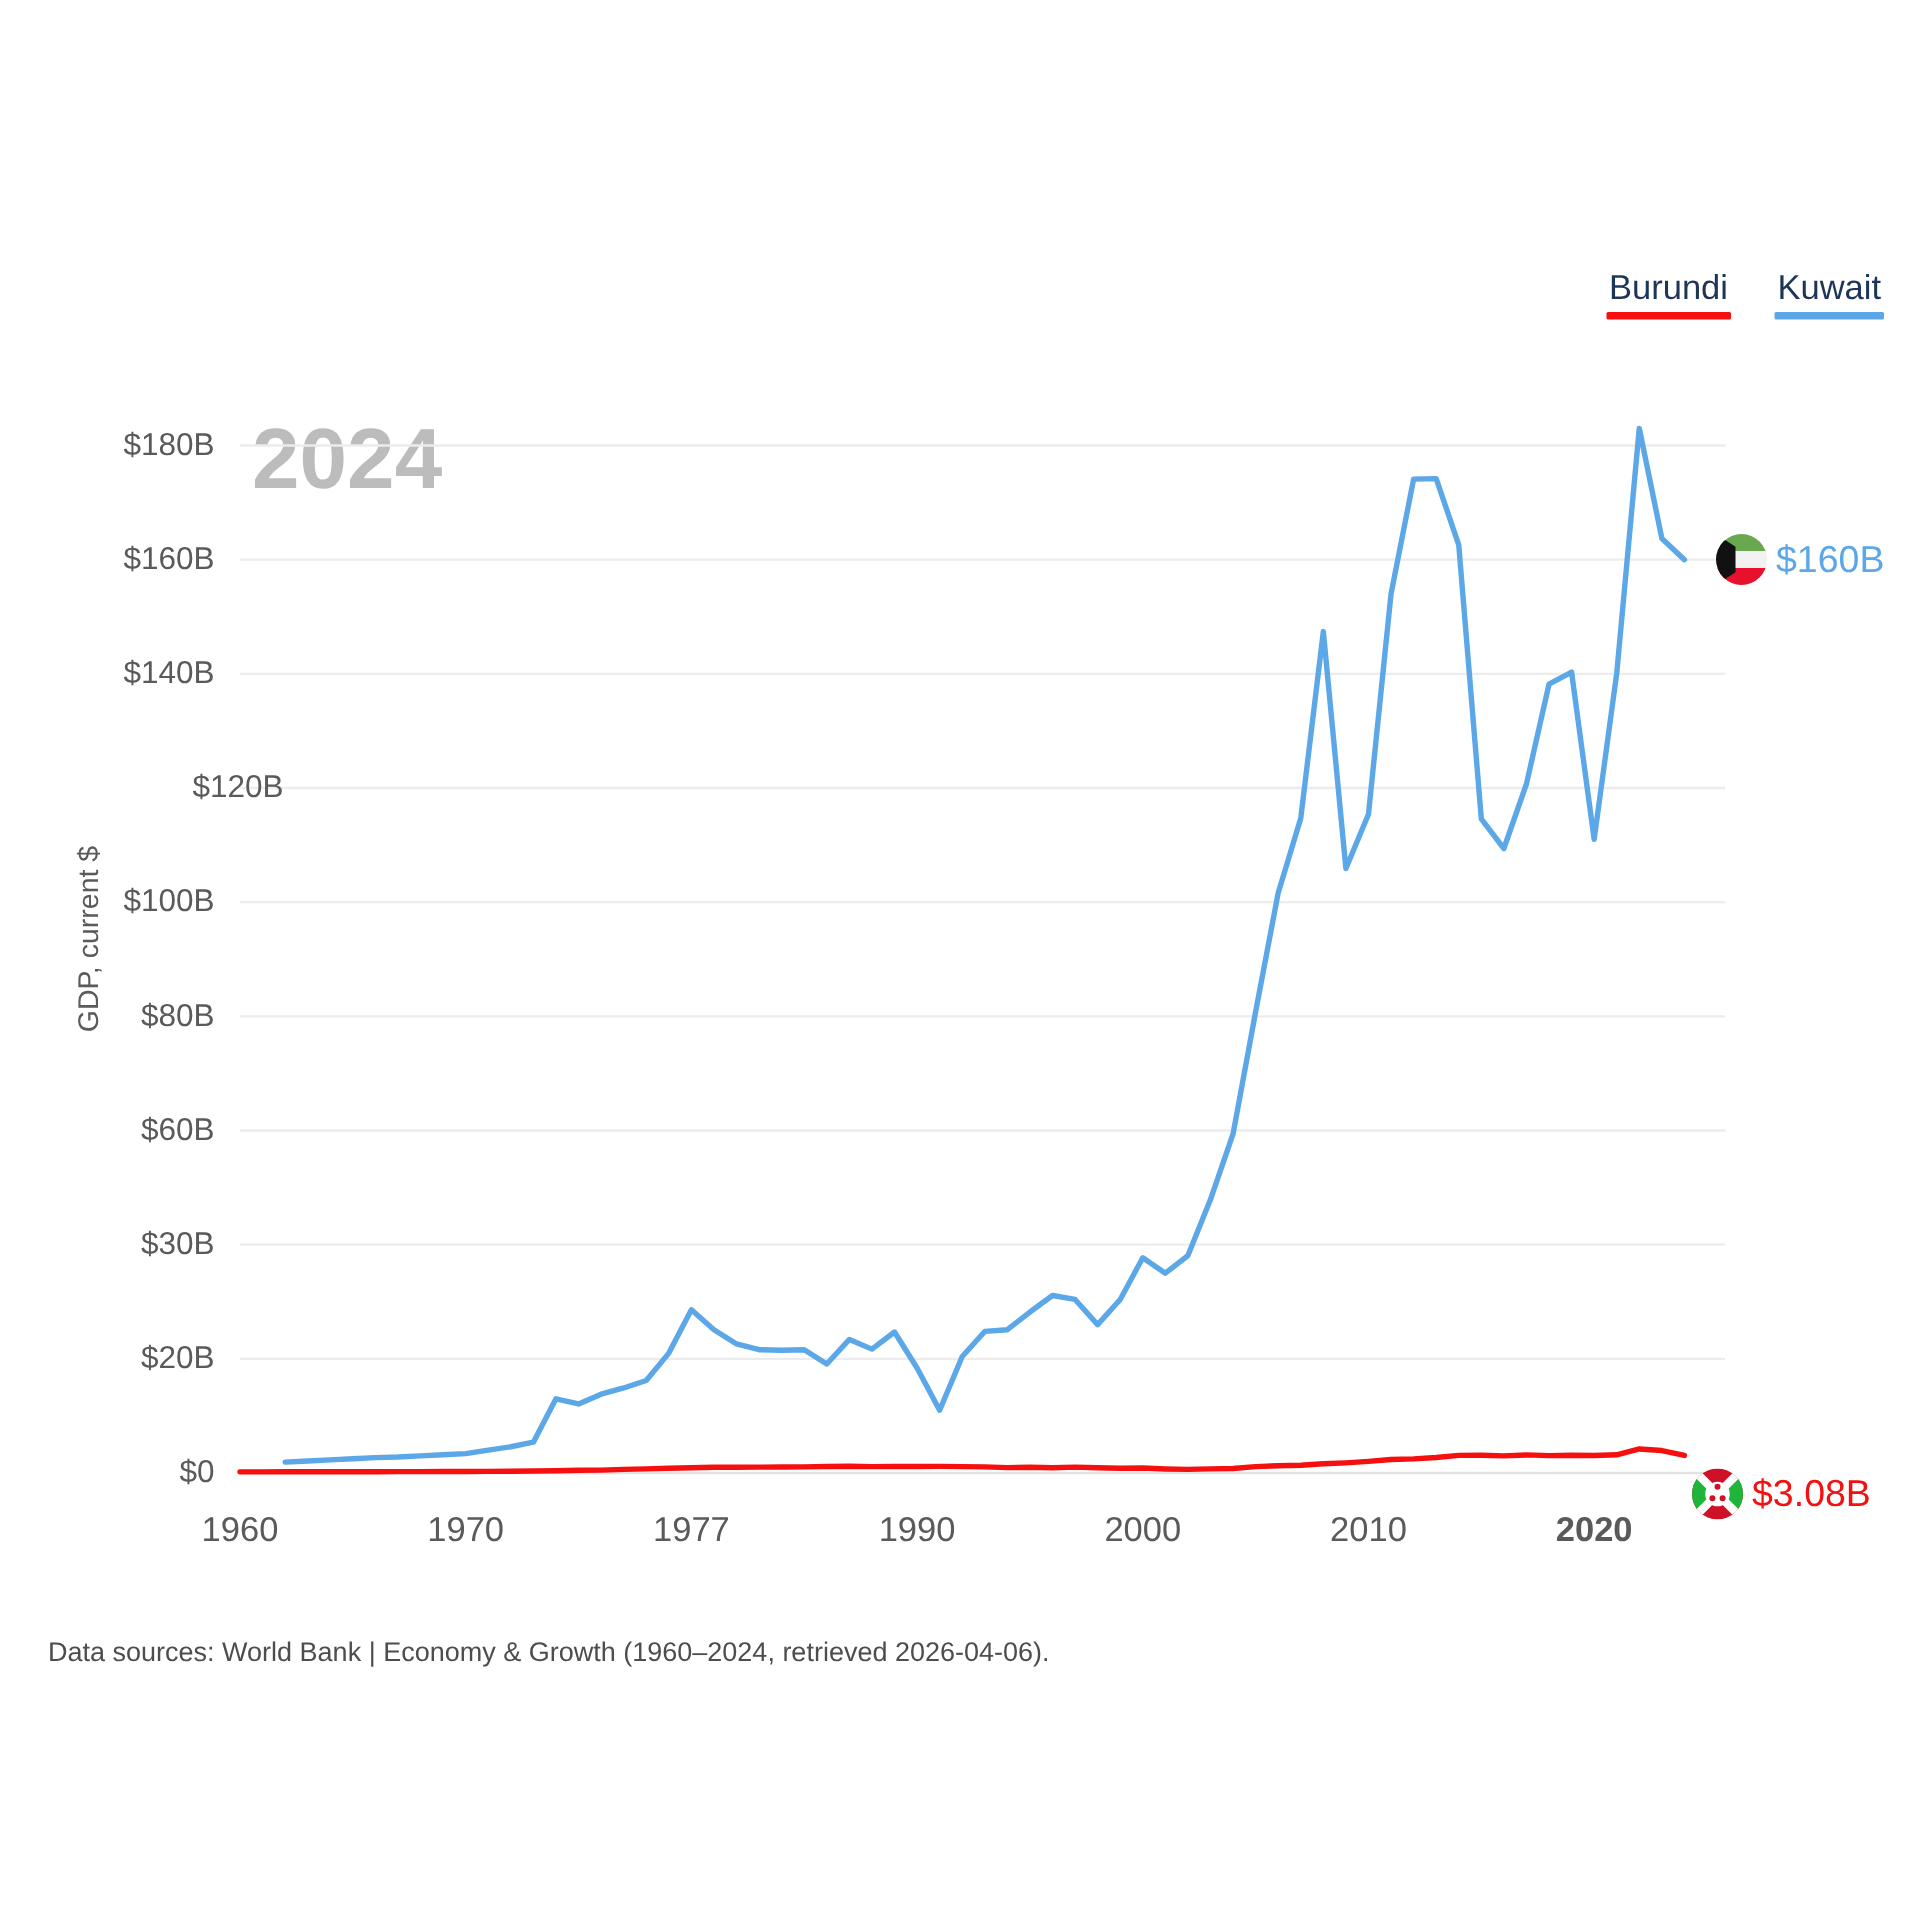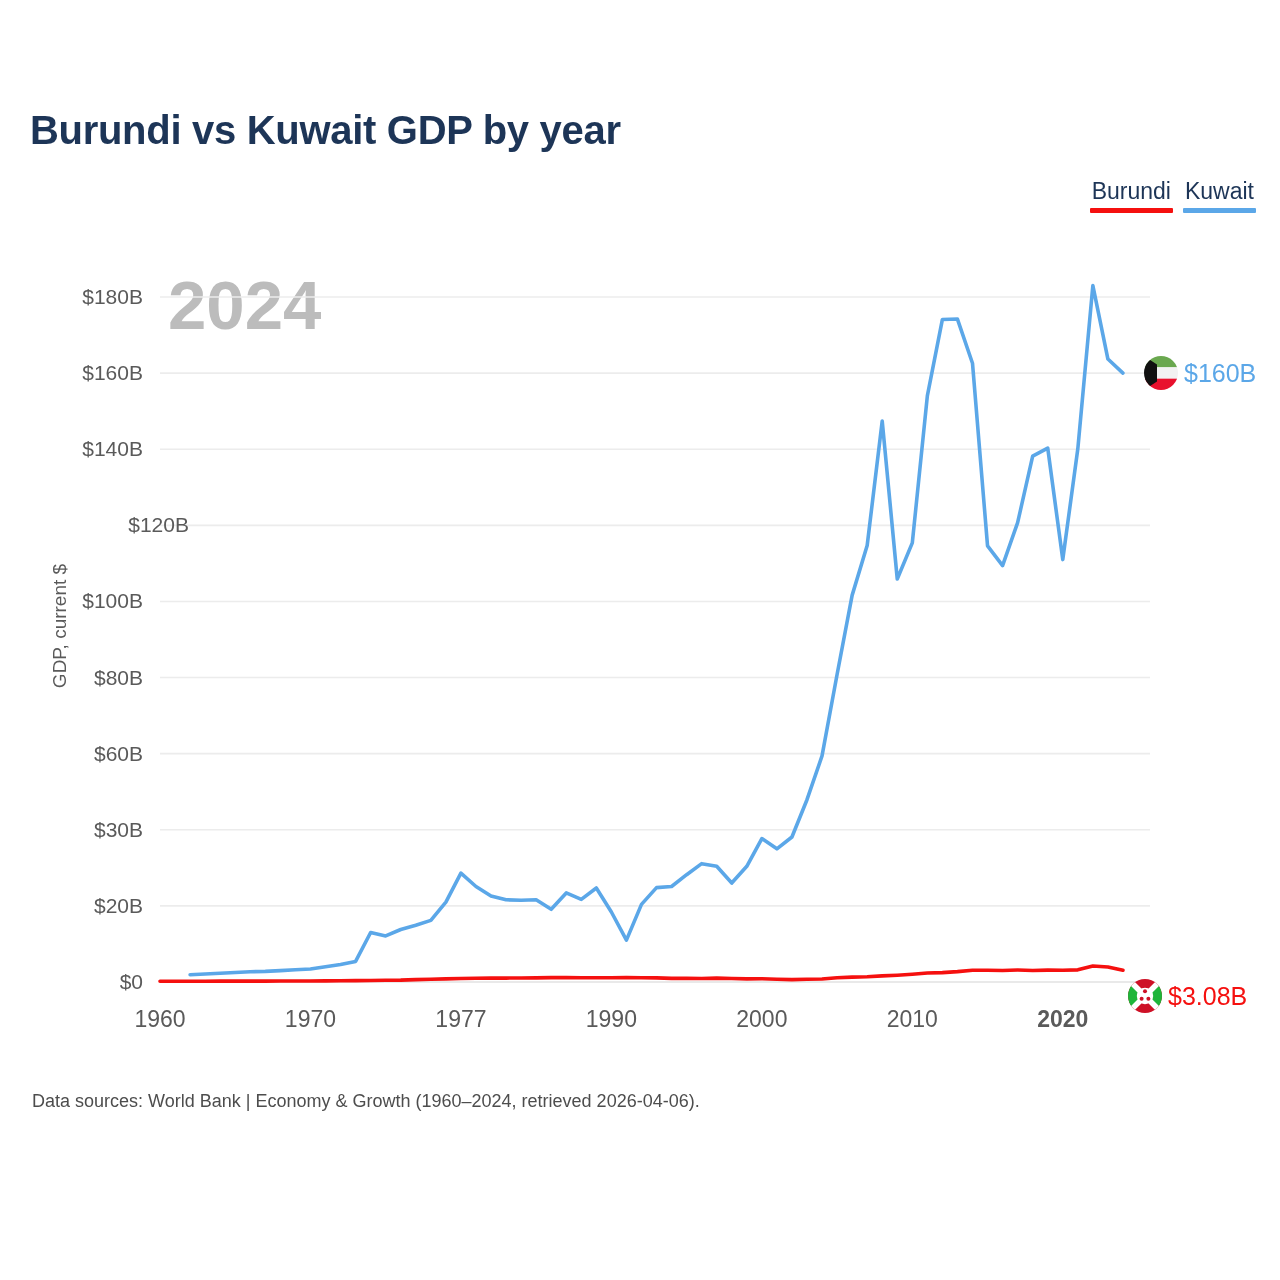--- a/index.html
+++ b/index.html
@@ -28,21 +28,21 @@
     font-weight: bold;
     color: #1d3557;
     letter-spacing: -0.3px;
     white-space: nowrap;
   }
   .legend {
     position: absolute;
     right: 24px;
     top: 178px;
     display: flex;
-    gap: 10px;
+    gap: 29px;
     align-items: flex-start;
   }
   .legend-item {
     display: flex;
     flex-direction: column;
     align-items: stretch;
   }
   .legend-label {
     font-size: 23px;
     color: #1d3557;
@@ -60,21 +60,21 @@
     position: absolute;
     left: 0;
     top: 0;
     width: 1280px;
     height: 1280px;
   }
   .watermark-year {
     position: absolute;
     left: 168px;
     top: 268px;
-    font-size: 69px;
+    font-size: 57px;
     font-weight: bold;
     color: #bcbcbc;
     letter-spacing: 0px;
     line-height: 76px;
   }
   .y-label-text {
     position: absolute;
     font-size: 21px;
     color: #5a5a5a;
     text-align: right;
@@ -127,21 +127,20 @@
     color: #4d4d4d;
     line-height: 38px;
   }
   .footer div { white-space: nowrap; }
 </style>
 </head>
 <body>
 
 <div id="page">
 
-  <div class="chart-title">Burundi vs Kuwait GDP by year</div>
 
   <div class="legend">
     <div class="legend-item">
       <div class="legend-label">Burundi</div>
       <div class="legend-rule" style="background:#f5100f"></div>
     </div>
     <div class="legend-item">
       <div class="legend-label">Kuwait</div>
       <div class="legend-rule" style="background:#5ba7e8"></div>
     </div>

